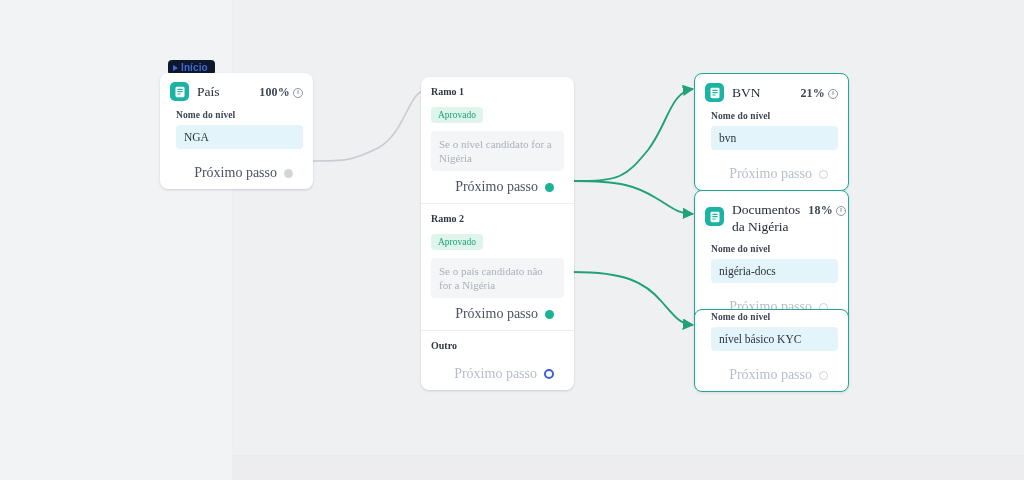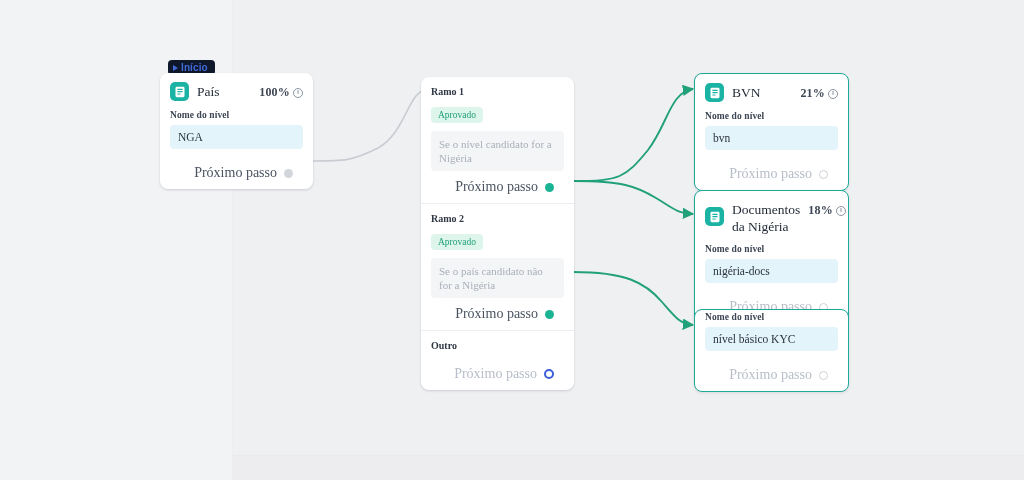--- a/index.html
+++ b/index.html
@@ -158,21 +158,21 @@
     content: "";
     position: absolute;
     left: 50%;
     top: 1.5px;
     width: 1px;
     height: 4px;
     background: #8c95a3;
     transform: translateX(-50%);
   }
 
-  .node-body { padding: 2px 10px 8px 10px; }
+  .node-body { padding: 2px 10px 8px 16px; }
   .field-label {
     font-size: 9.5px;
     font-weight: bold;
     color: #3d4654;
     margin-bottom: 5px;
     letter-spacing: .1px;
   }
   .field-input {
     background: #e4f4fb;
     border-radius: 4px;

